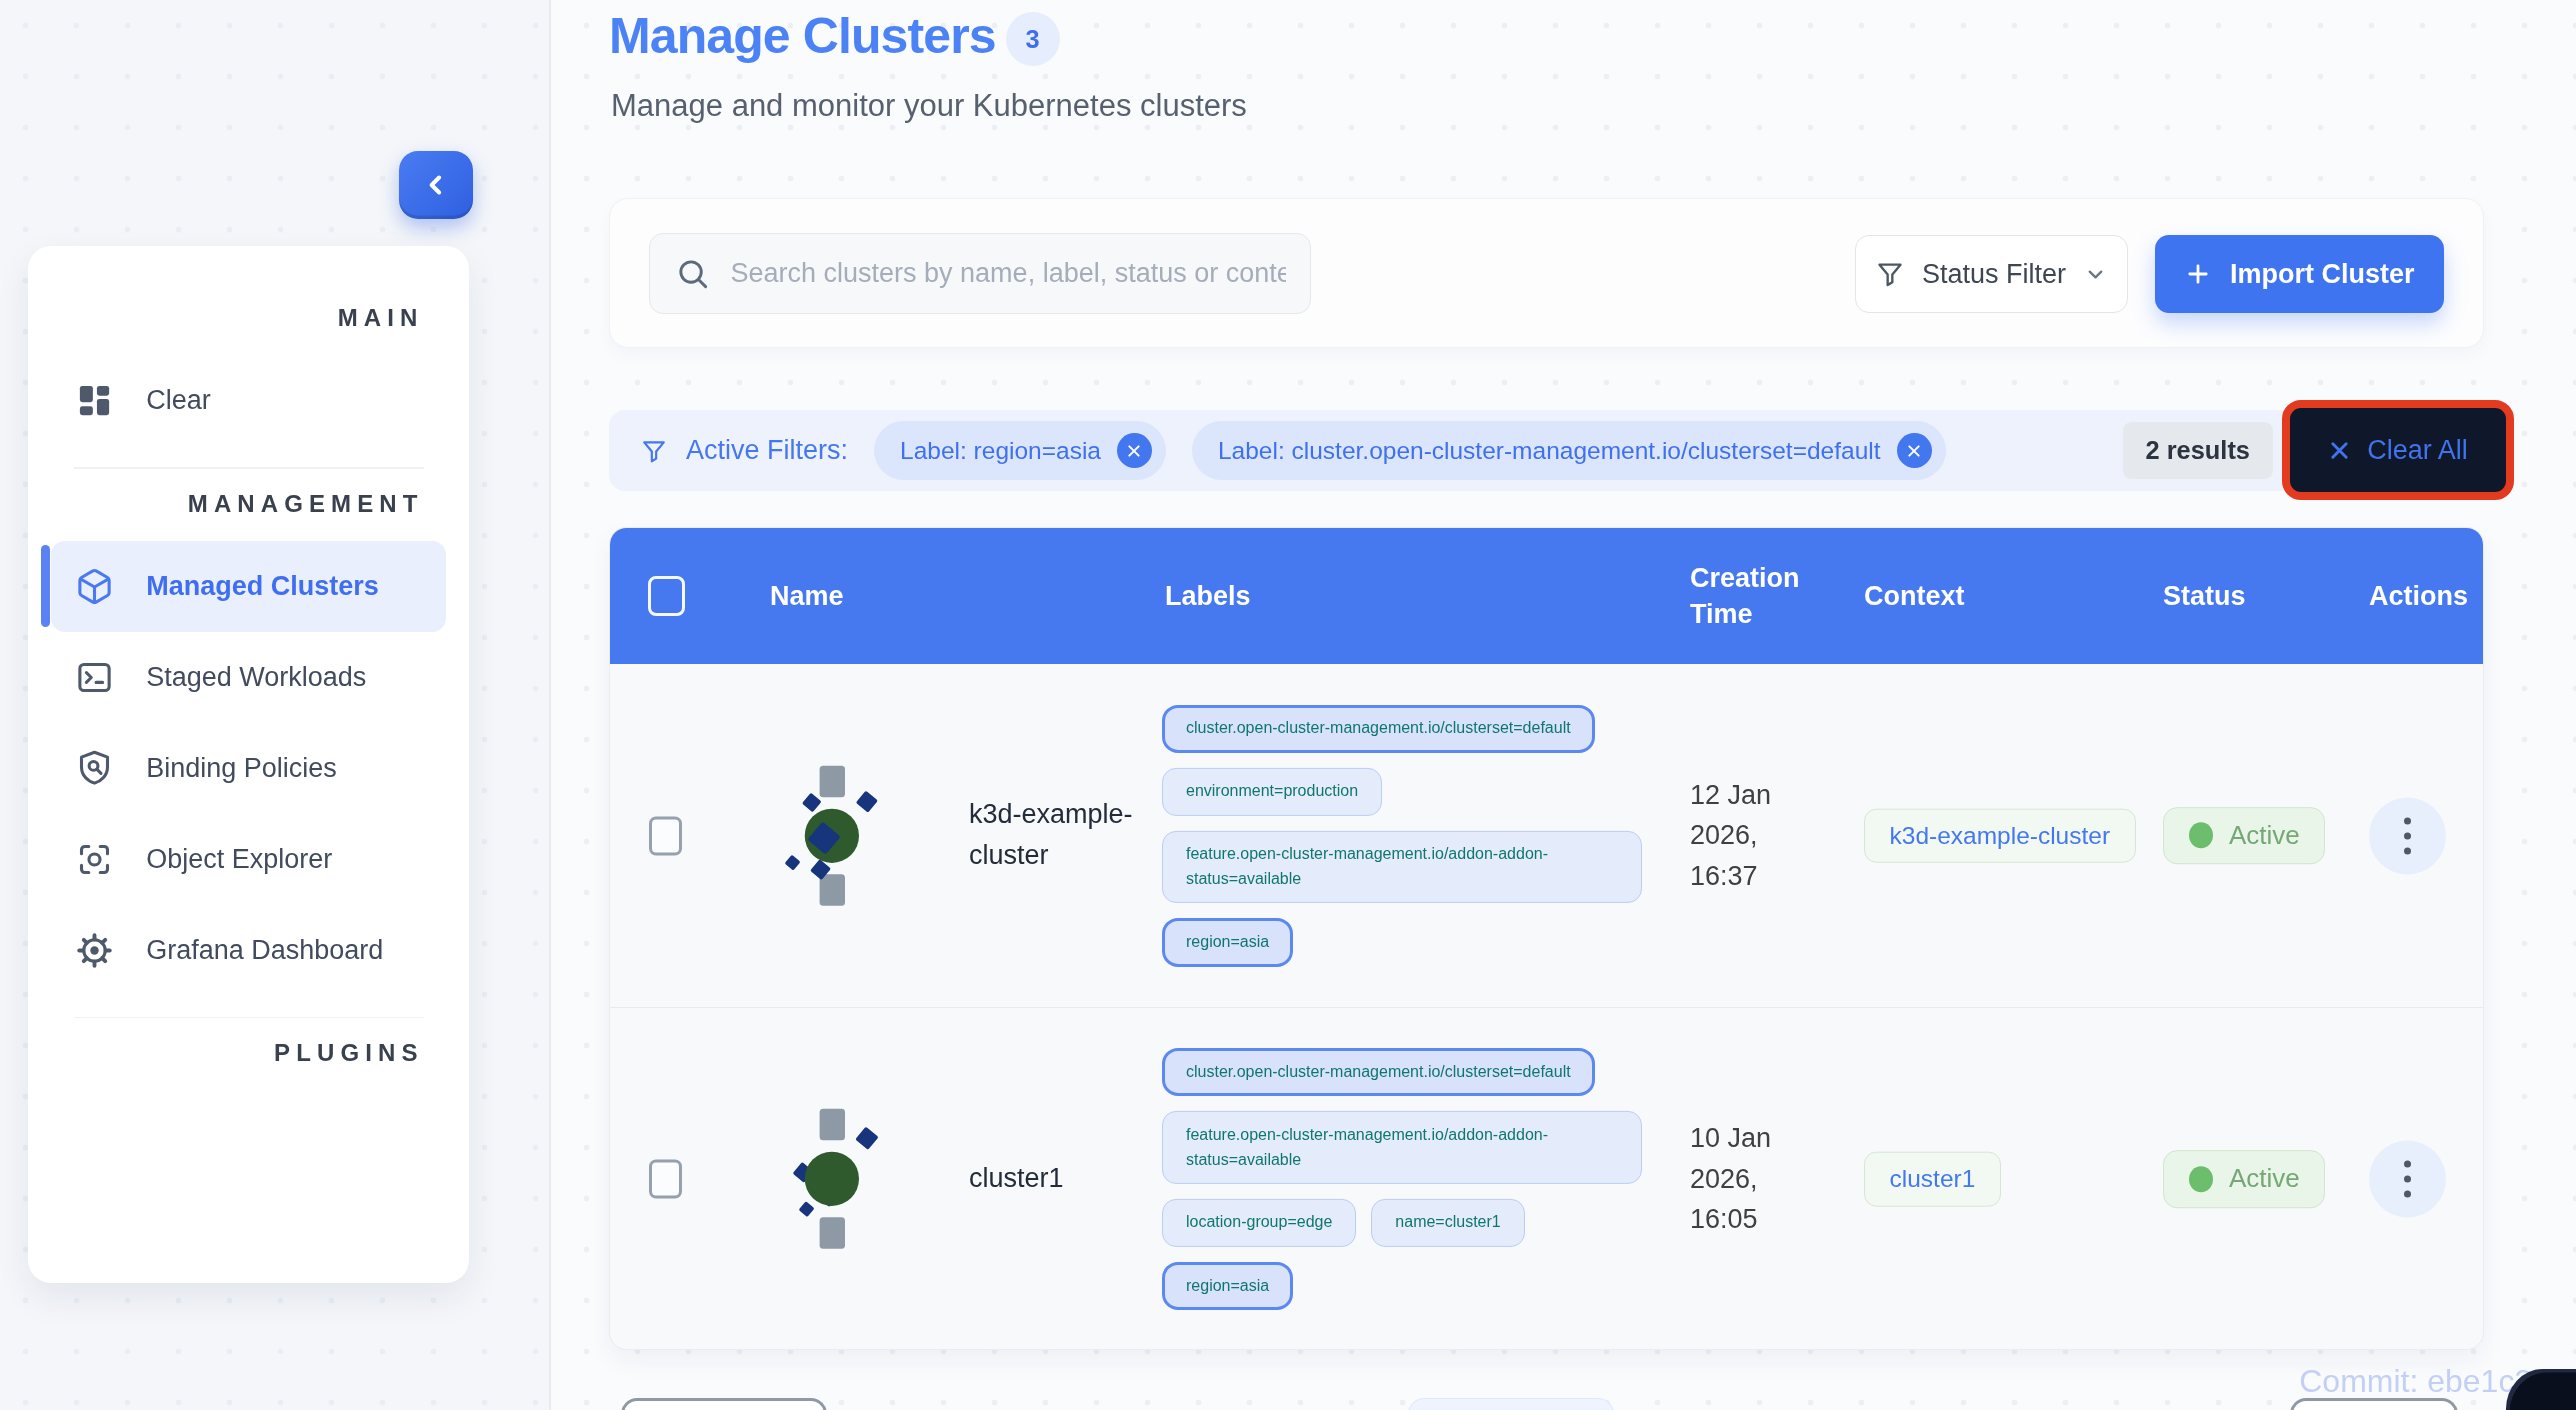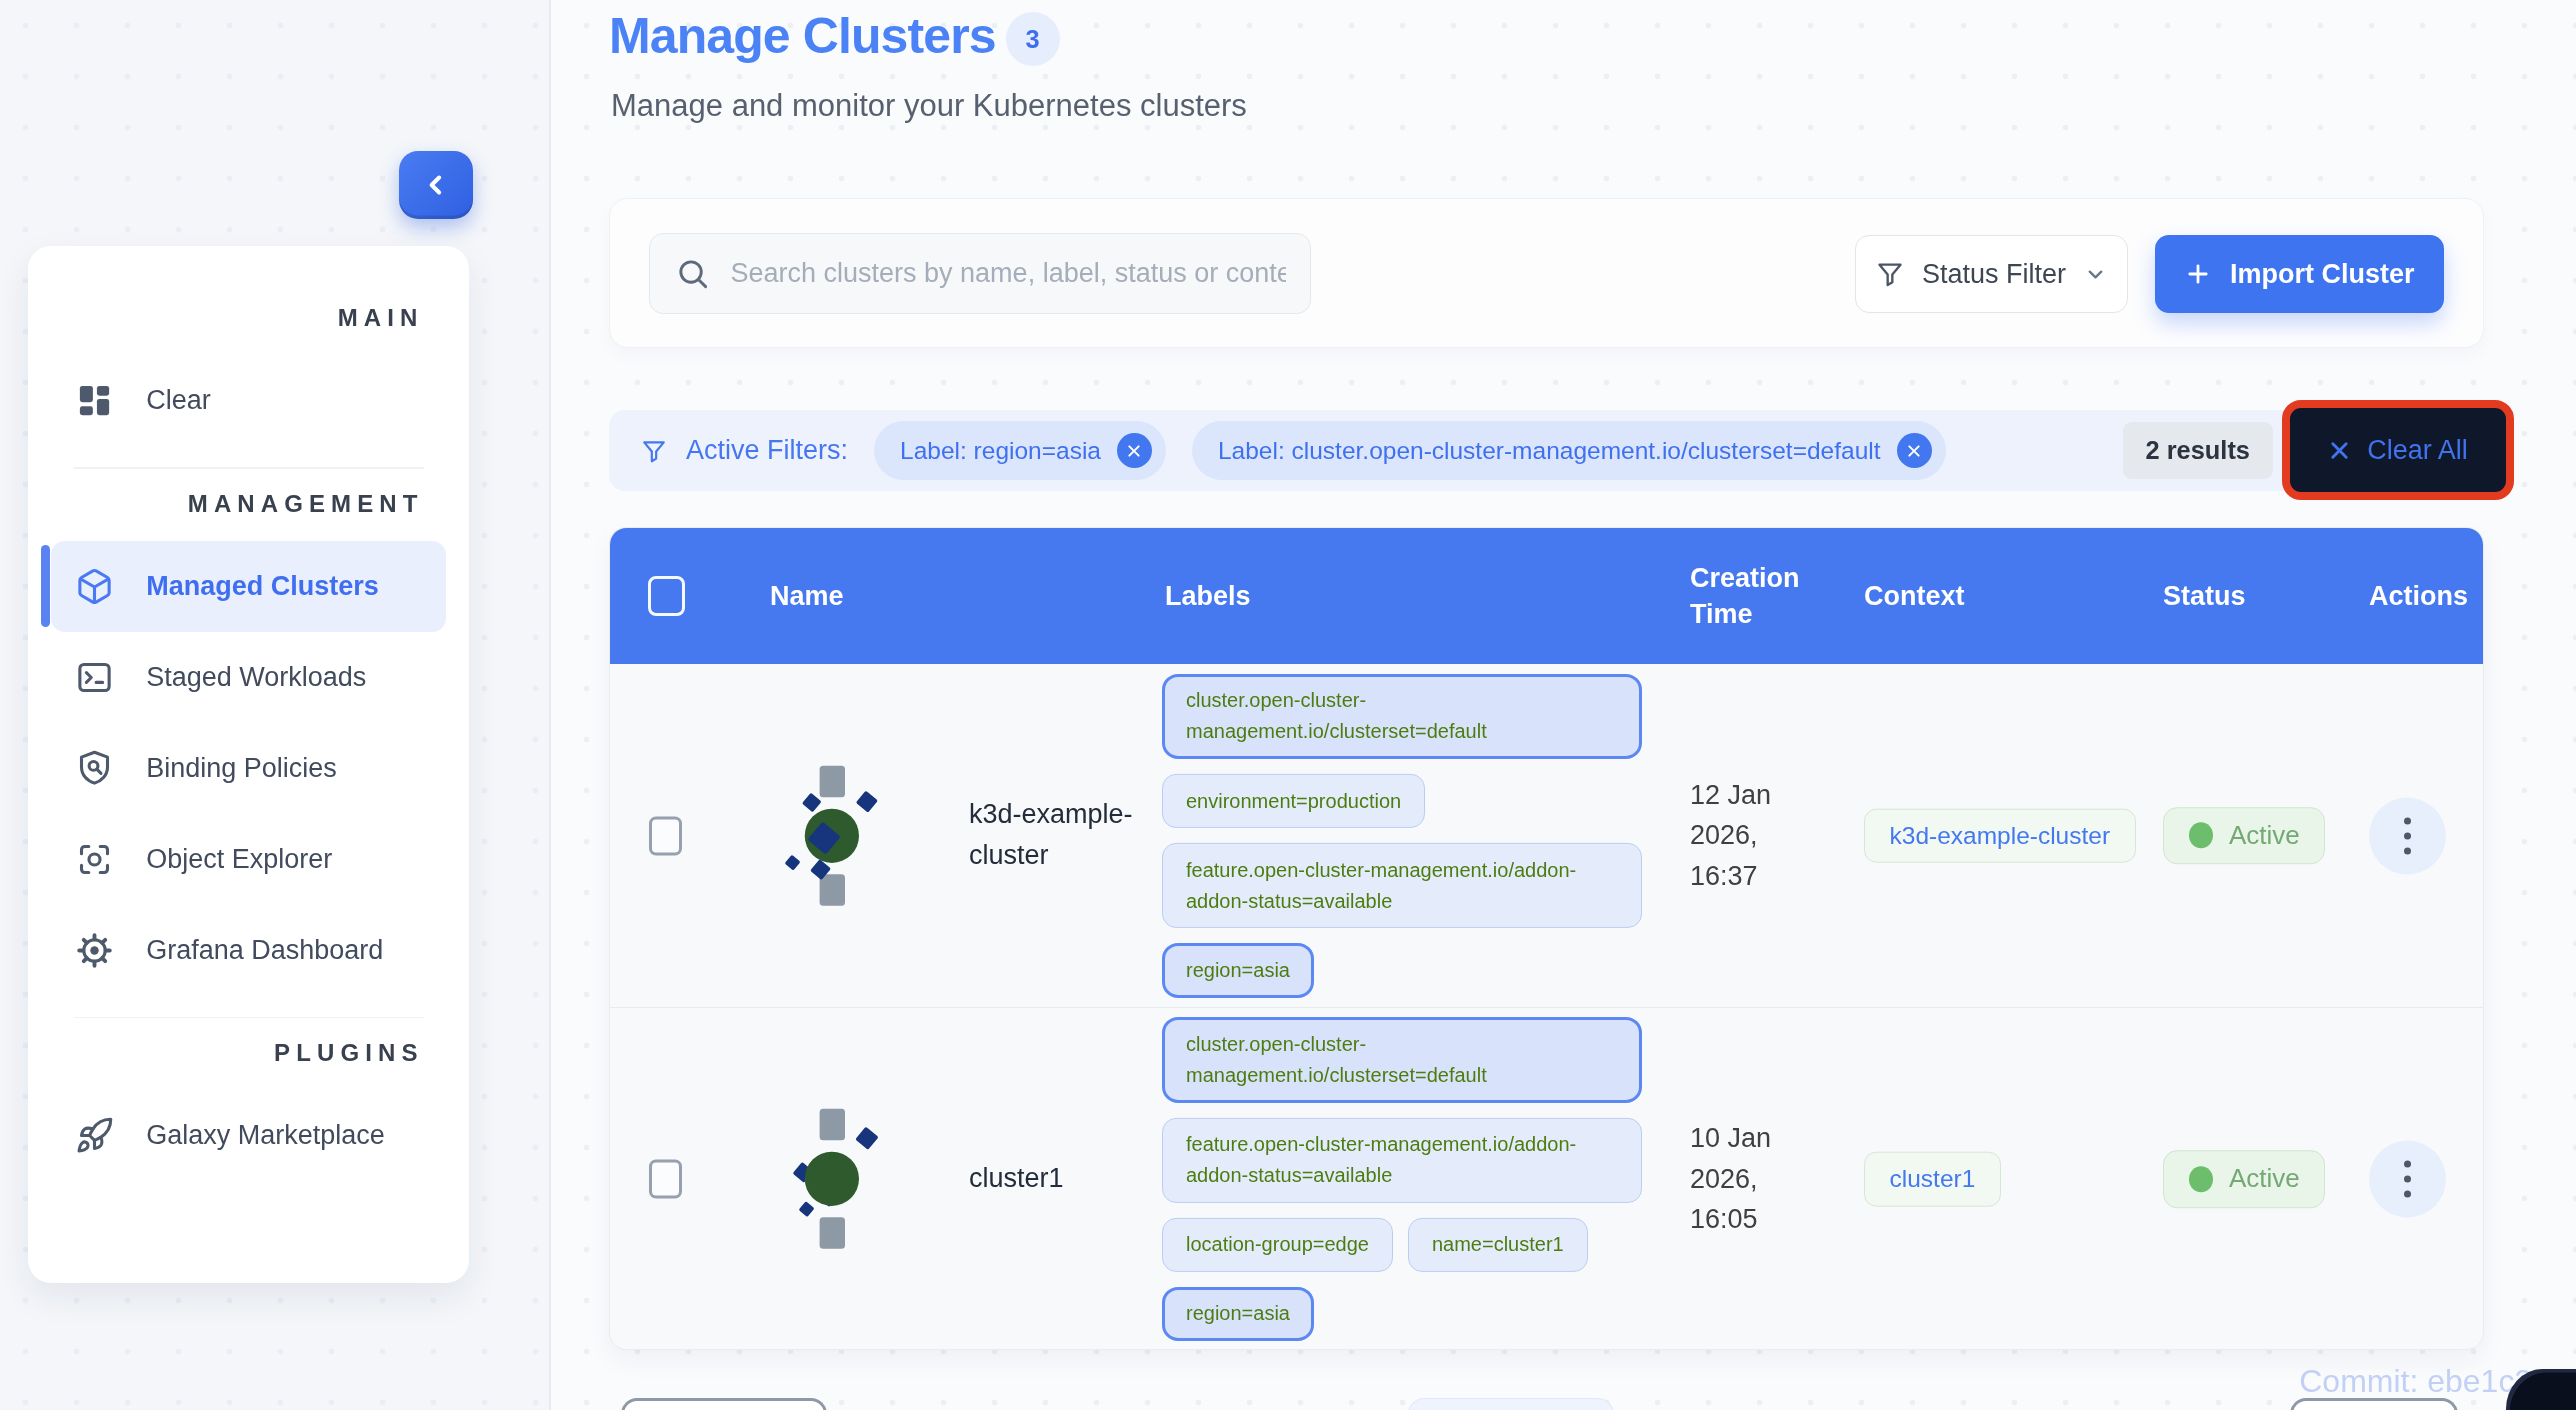--- a/index.html
+++ b/index.html
@@ -85,21 +85,21 @@
     border:3.5px solid rgba(255,255,255,.95); border-radius:8px; background:transparent; cursor:pointer; }
   .trow { position:relative; height:343px; }
   .trow + .trow { border-top:1.8px solid #e7eaee; }
   .r-check { position:absolute; left:39px; top:50%; transform:translateY(-50%); width:33px; height:39px;
     background:#fbfcfd; border:3.5px solid #96a0af; border-radius:7px; cursor:pointer; }
   .r-icon { position:absolute; left:172px; top:50%; transform:translateY(-50%); width:133px; height:151px; }
   .r-name { position:absolute; left:359px; top:50%; transform:translateY(-50%); width:191px; font-size:27px;
     color:#232c3a; line-height:1.55; overflow-wrap:break-word; }
   .r-labels { position:absolute; left:552px; top:50%; transform:translateY(-50%); width:495px;
     display:flex; flex-wrap:wrap; gap:15px; align-items:flex-start; }
-  .chip { font-size:20px; color:#4d7c0f; background:#e4ecfc; border:1.8px solid #bccdf5; border-radius:14px;
+  .chip { font-size:16px; color:#0f766e; background:#e4ecfc; border:1.8px solid #bccdf5; border-radius:14px;
     padding:10.5px 23px; line-height:1.55; max-width:100%; overflow-wrap:break-word; cursor:pointer; }
   .chip.w2 { max-width:480px; }
   .chip.hl { background:#d8e3fb; border:3.5px solid #5c88f2; border-radius:16px; padding:8.8px 21px; }
   .r-created { position:absolute; left:1080px; top:50%; transform:translateY(-50%); width:140px; font-size:27px;
     color:#404040; line-height:1.5; }
   .r-context { position:absolute; left:1254px; top:50%; transform:translateY(-50%); }
   .ctx-chip { display:inline-block; font-size:24.5px; color:#4478ef; background:#f2f8f2; border:1.8px solid #d4e8d4;
     border-radius:12.3px; padding:12.3px 24.5px; cursor:pointer; white-space:nowrap; }
   .r-status { position:absolute; left:1553px; top:50%; transform:translateY(-50%); }
   .status-pill { display:flex; align-items:center; gap:16px; background:#eaf5ea; border:1.8px solid #cfe6cf;
@@ -211,33 +211,20 @@
               <circle cx="12" cy="12" r="2.6" fill="currentColor" stroke="none"></circle>
               <path d="M12 2.6v2.6M12 18.8v2.6M2.6 12h2.6M18.8 12h2.6M5.4 5.4l1.9 1.9M16.7 16.7l1.9 1.9M18.6 5.4l-1.9 1.9M7.3 16.7l-1.9 1.9"></path>
             </svg>
         </span>
         <span>Grafana Dashboard</span>
       </div>
     </div>
     <div class="nav-divider"></div>
 
     <div class="section-label">PLUGINS</div>
-    <div class="nav-list">
-      <div class="nav-item">
-        <span class="nicon">
-          <svg viewBox="0 0 24 24" fill="none" stroke="currentColor" stroke-width="1.9" stroke-linecap="round" stroke-linejoin="round">
-              <path d="M4.5 16.5c-1.5 1.26-2 5-2 5s3.74-.5 5-2c.71-.84.7-2.13-.09-2.91a2.18 2.18 0 0 0-2.91-.09z"></path>
-              <path d="M12 15l-3-3a22 22 0 0 1 2-3.95A12.88 12.88 0 0 1 22 2c0 2.72-.78 7.5-6 11a22.35 22.35 0 0 1-4 2z"></path>
-              <path d="M9 12H4s.55-3.03 2-4c1.62-1.08 5 0 5 0"></path>
-              <path d="M12 15v5s3.03-.55 4-2c1.08-1.62 0-5 0-5"></path>
-            </svg>
-        </span>
-        <span>Galaxy Marketplace</span>
-      </div>
-    </div>
   </aside>
 
   <div class="page-title-row">
     <h1 class="page-title">Manage Clusters</h1>
     <span class="count-badge">3</span>
   </div>
   <div class="subtitle">Manage and monitor your Kubernetes clusters</div>
 
   <div class="toolbar">
     <div class="search-box">

